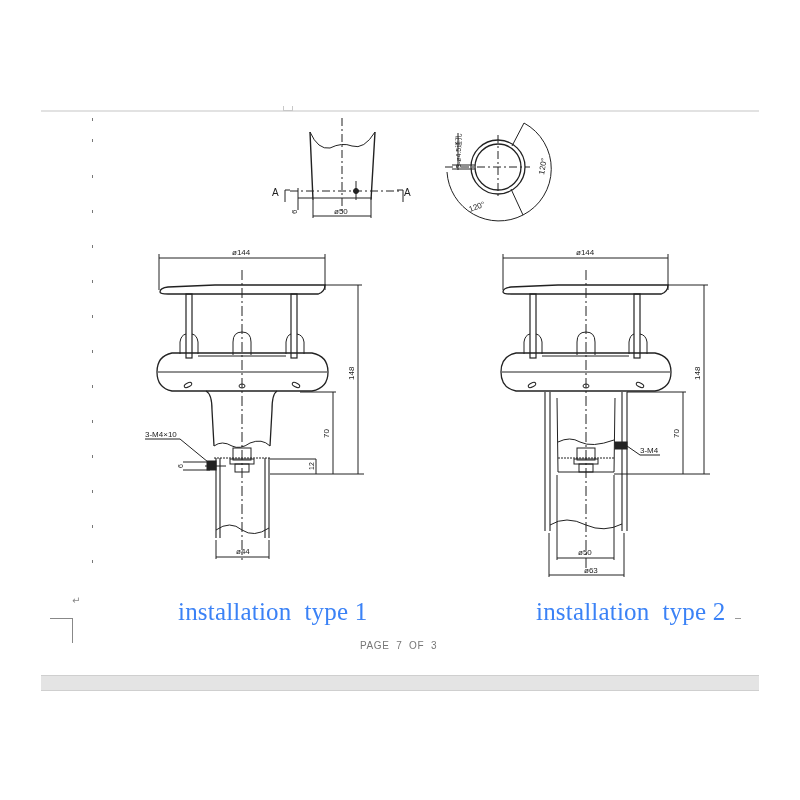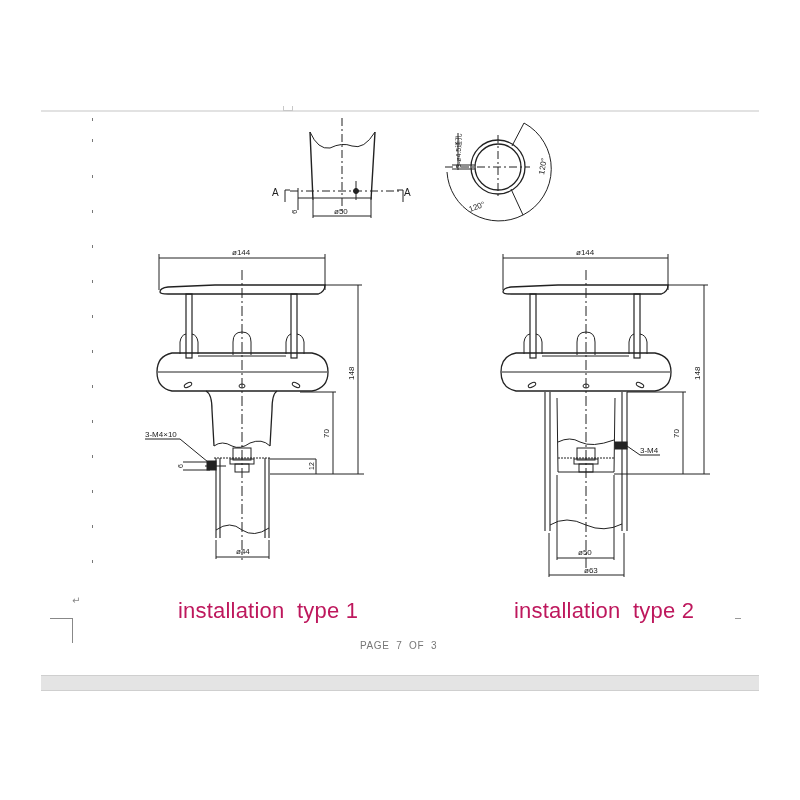--- a/index.html
+++ b/index.html
@@ -4,23 +4,23 @@
   <style>
     html, body { margin: 0; padding: 0; background: #ffffff; }
     body { width: 800px; height: 800px; position: relative; overflow: hidden; font-family: "Liberation Sans", sans-serif; }
     .top-rule { position: absolute; left: 41px; top: 110px; width: 718px; height: 2px; background: #e2e2e2; }
     .top-tick { position: absolute; left: 283px; top: 106px; width: 8px; height: 4px; border: 1px solid #c8c8c8; border-top: none; }
     .margin-dot { position: absolute; left: 92px; width: 1px; height: 3px; background: #777; }
     .page-footer-bar { position: absolute; left: 41px; top: 675px; width: 718px; height: 14px; background: #e4e4e4; border-top: 1px solid #cfcfcf; border-bottom: 1px solid #cfcfcf; }
     .crop-mark { position: absolute; left: 50px; top: 618px; width: 22px; height: 24px; border-top: 1px solid #888; border-right: 1px solid #888; }
     .para-mark { position: absolute; left: 72px; top: 595px; font-size: 10px; color: #888; font-family: "DejaVu Sans", sans-serif; }
     .small-dash { position: absolute; left: 735px; top: 618px; width: 6px; height: 1px; background: #999; }
-    .caption { position: absolute; top: 598px; font-size: 22px; color: #be185d; font-family: Liberation Sans, sans-serif; letter-spacing: 0.2px; white-space: pre; }
+    .caption { position: absolute; top: 598px; font-size: 25px; color: #3b82f6; font-family: Liberation Serif, serif; letter-spacing: 0.2px; white-space: pre; }
     .caption-1 { left: 178px; }
-    .caption-2 { left: 514px; }
+    .caption-2 { left: 536px; }
     .page-num { position: absolute; left: 360px; top: 640px; font-size: 10px; color: #777; letter-spacing: 0.6px; white-space: pre; }
     svg.drawing { position: absolute; left: 0; top: 0; }
     svg text { font-family: "Liberation Sans", sans-serif; fill: #222; }
   </style>
 </head>
 <body>
 
 <div class="top-rule"></div>
 <div class="top-tick"></div>
 <div class="margin-dot" style="top:118px"></div>

